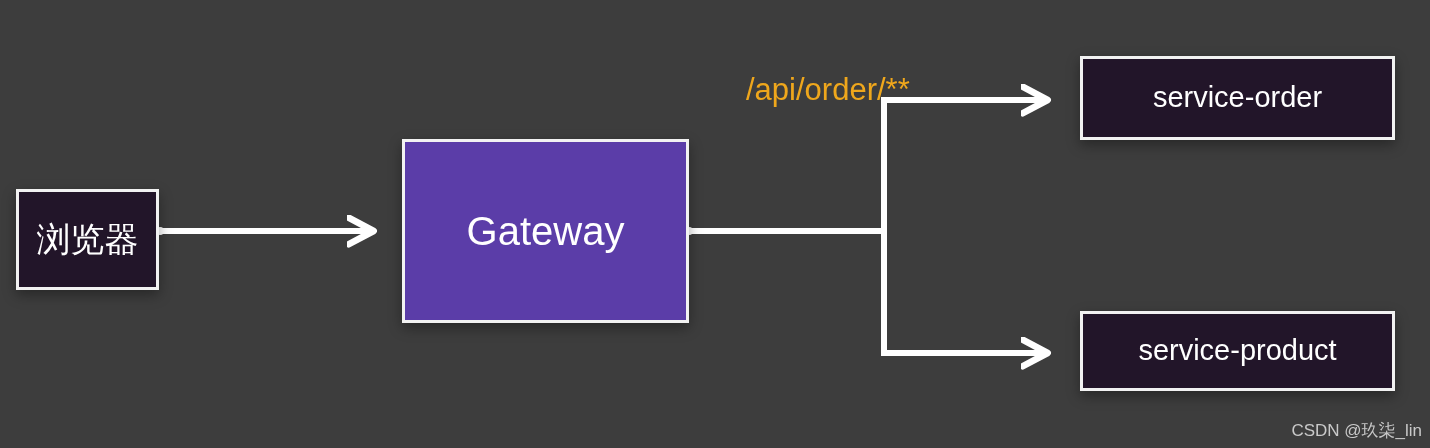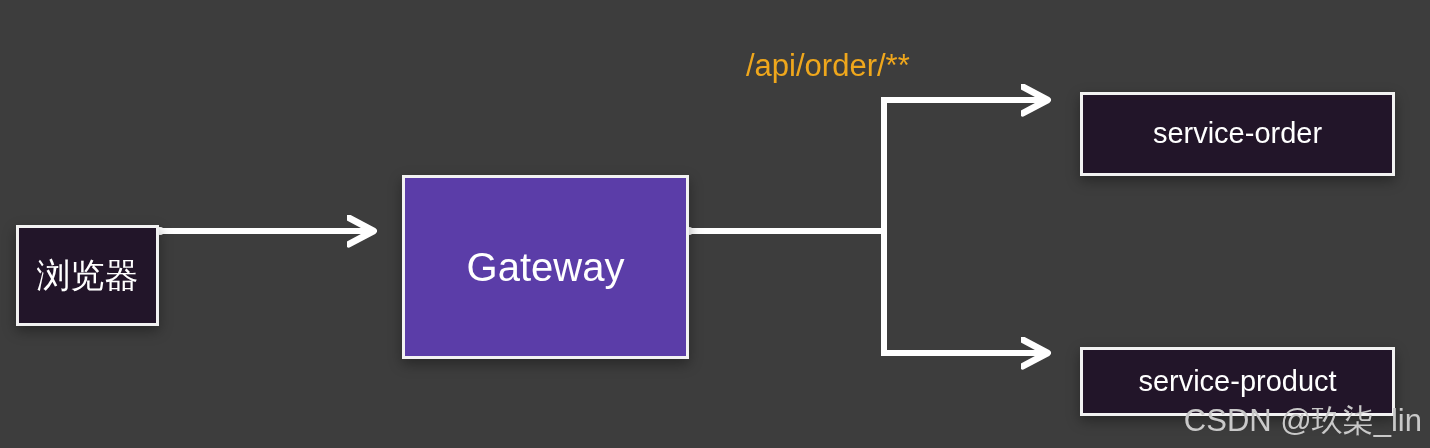--- a/index.html
+++ b/index.html
@@ -25,21 +25,20 @@
     position: absolute;
     display: flex;
     align-items: center;
     justify-content: center;
     border: 3px solid #f2f2f2;
     color: #ffffff;
     box-sizing: border-box;
     box-shadow: 0 5px 12px rgba(0,0,0,0.35);
     text-align: center;
     line-height: 1.1;
-    margin-top: 36px;
   }
   .node--dark { background: var(--node-dark, #221529); }
   .node--accent { background: var(--accent-purple, #5b3da8); }
 
   .node-browser {
     left: 16px; top: 189px;
     width: 143px; height: 101px;
     font-size: 34px;
   }
   .node-gateway {
@@ -47,36 +46,37 @@
     width: 287px; height: 184px;
     font-size: 40px;
   }
   .node-service-order {
     left: 1080px; top: 56px;
     width: 315px; height: 84px;
     font-size: 29px;
   }
   .node-service-product {
     left: 1080px; top: 311px;
-    width: 315px; height: 69px;
+    width: 315px; height: 80px;
     font-size: 29px;
   }
   .route-label {
     position: absolute;
     color: var(--route-label, #efa71c);
     font-size: 31px;
     white-space: nowrap;
+    margin-top: 24px;
   }
   .route-label-order  { left: 746px; top: 48px; }
   .route-label-product{ left: 746px; top: 360px; }
   .watermark {
     position: absolute;
     right: 8px; bottom: 6px;
     color: var(--watermark, #c9c9c9);
-    font-size: 31px;
+    font-size: 17px;
     white-space: nowrap;
   }
 </style>
 </head>
 <body>
 
 <div class="stage" style="--bg: #3d3d3d; --node-dark: #221529; --accent-purple: #5b3da8; --connector: #ffffff; --route-label: #efa71c; --watermark: #c9c9c9;">
 
   <svg class="connector-layer" viewBox="0 0 1430 448" xmlns="http://www.w3.org/2000/svg" aria-hidden="true">
     <defs>

